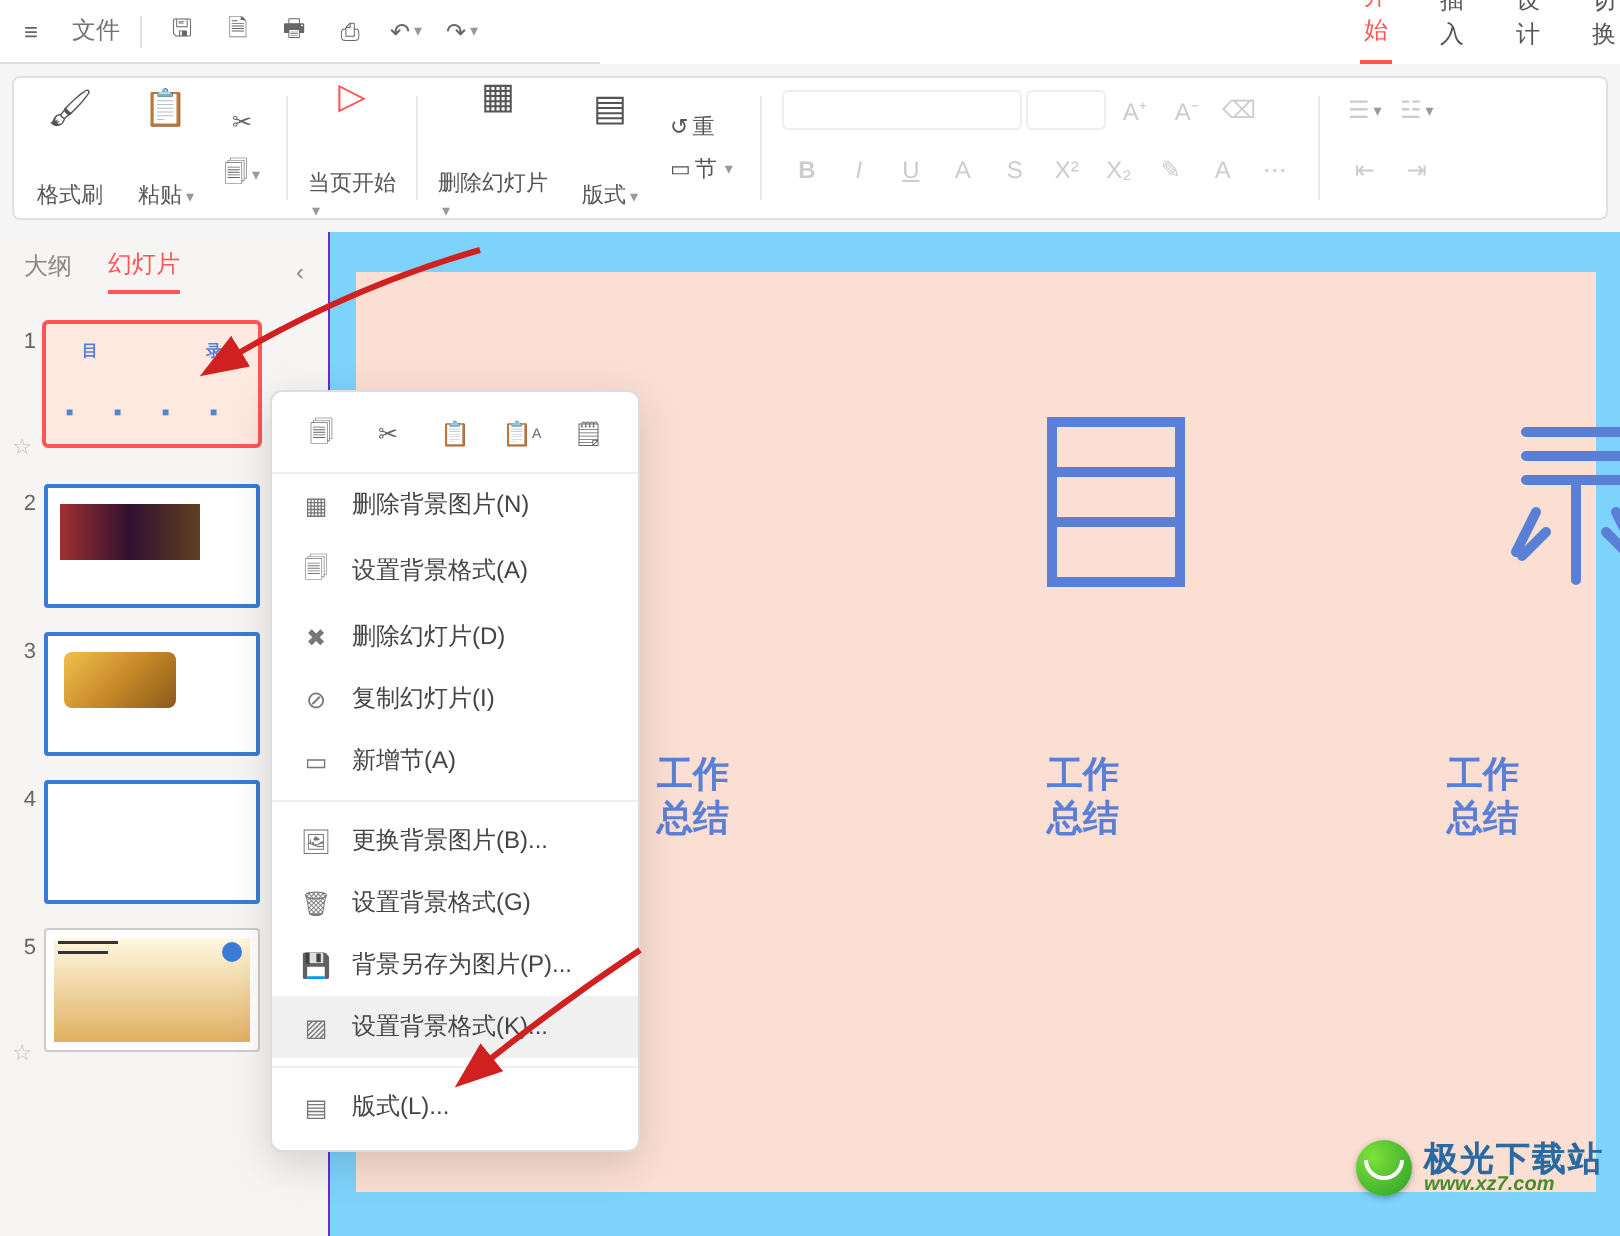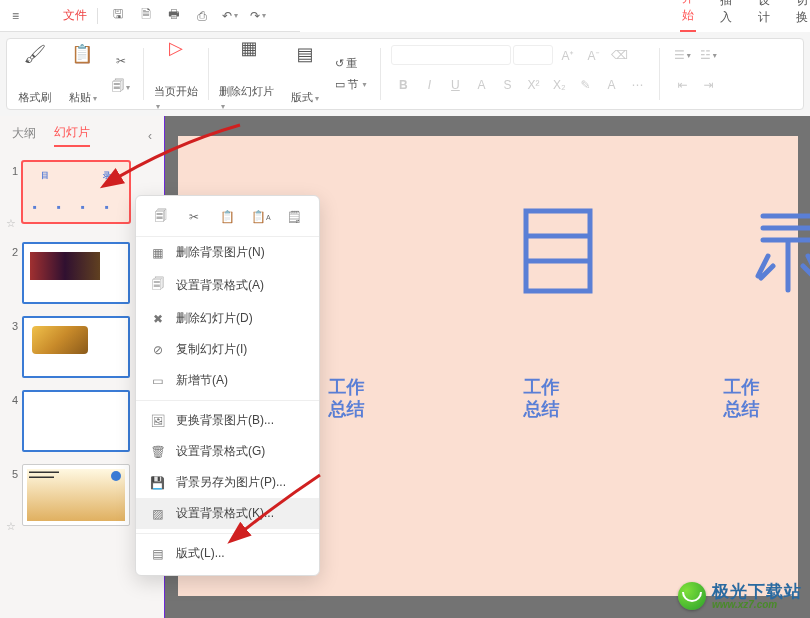--- a/index.html
+++ b/index.html
@@ -45,21 +45,21 @@
 .thumb { width: 108px; height: 62px; background: #fff; border: 1px solid #ccc; border-radius: 2px; position: relative; overflow: hidden; }
 .thumb.selected { outline: 2px solid #f55; outline-offset: -1px; }
 .thumb.blue-border { border: 2px solid #3a7bd5; }
 .thumb1 { background: #fde9df; }
 .thumb1 .t-txt { position: absolute; font-size: 8px; color: #5a7fd6; font-weight: bold; }
 .thumb-img { position: absolute; background: linear-gradient(135deg, #8a6d3b, #3a2a1a); }
 .thumb3 .cloud { position: absolute; inset: 6px; background: linear-gradient(135deg, #f0c14b, #c88a2a, #8a5a1a); border-radius: 4px; }
 .thumb5 .bg { position: absolute; inset: 4px; background: linear-gradient(180deg, #fff8e1, #e0b060); }
 
 
-.canvas-wrap { flex: 1; background: #737373; display: flex; align-items: flex-start; justify-content: center; padding-top: 20px; overflow: hidden; }
+.canvas-wrap { flex: 1; background: #7dd3fc; display: flex; align-items: flex-start; justify-content: center; padding-top: 20px; overflow: hidden; }
 .slide { width: 620px; height: 460px; background: #fbdfd2; position: relative; }
 .slide .big-char { position: absolute; width: 80px; height: 90px; }
 .big-char svg { width: 100%; height: 100%; }
 .char-mu { left: 340px; top: 70px; }
 .char-lu { right: -30px; top: 70px; }
 .caption { position: absolute; width: 48px; text-align: center; font-size: 18px; line-height: 22px; color: #5a7fd6; font-weight: bold; top: 240px; }
 .cap1 { left: 145px; }
 .cap2 { left: 340px; }
 .cap3 { left: 540px; }
 
@@ -69,38 +69,38 @@
 .ctxmenu .toolbar-row .ic { width: 22px; height: 22px; display: flex; align-items: center; justify-content: center; color: #666; cursor: pointer; }
 .ctxmenu .item { display: flex; align-items: center; gap: 10px; padding: 7px 14px; font-size: 12px; color: #444; cursor: pointer; }
 .ctxmenu .item:hover, .ctxmenu .item.hover { background: #f0f0f0; }
 .ctxmenu .item .mi { width: 16px; color: #777; display: flex; align-items: center; justify-content: center; }
 .ctxmenu .sep { height: 1px; background: #eee; margin: 4px 0; }
 
 
 .arrow { position: absolute; z-index: 60; pointer-events: none; }
 
 
-.watermark { position: absolute; right: 8px; bottom: 8px; display: flex; align-items: center; gap: 6px; z-index: 70; justify-content: center; }
+.watermark { position: absolute; right: 8px; bottom: 20px; display: flex; align-items: center; gap: 6px; z-index: 70; justify-content: center; }
 .watermark .logo { width: 28px; height: 28px; border-radius: 50%; background: radial-gradient(circle at 30% 30%, #7ee03a, #2aa02a); box-shadow: 0 1px 3px rgba(0,0,0,0.3); position: relative; }
 .watermark .logo::after { content: ""; position: absolute; width: 16px; height: 8px; border: 2px solid #fff; border-top: none; border-radius: 0 0 12px 12px; left: 4px; top: 10px; }
 .watermark .txt { display: flex; flex-direction: column; line-height: 1; }
 .watermark .name { font-size: 17px; font-weight: bold; color: #2a6aa0; letter-spacing: 1px; }
 .watermark .url { font-size: 10px; color: #4a8a2a; font-style: italic; font-weight: bold; }
 
 .hamb { display: inline-block; width: 12px; }
 .hamb::before { content: "≡"; }
 </style>
 </head>
 <body>
 
 <div class="titlebar">
   <div class="btn">
       <span class="hamb"></span>
     </div>
-  <span style="color:#ef4444;margin-left:27px;">文件</span>
+  <span style="color:#737373;">文件</span>
   <div class="divider"></div>
   <div class="btn">🖫</div>
   <div class="btn">🗎</div>
   <div class="btn">🖶</div>
   <div class="btn">⎙</div>
   <div class="btn">↶<span class="dd-arrow">▾</span></div>
   <div class="btn">↷<span class="dd-arrow">▾</span></div>
 
   <div class="menubar">
     <div class="tab active">开始</div>

